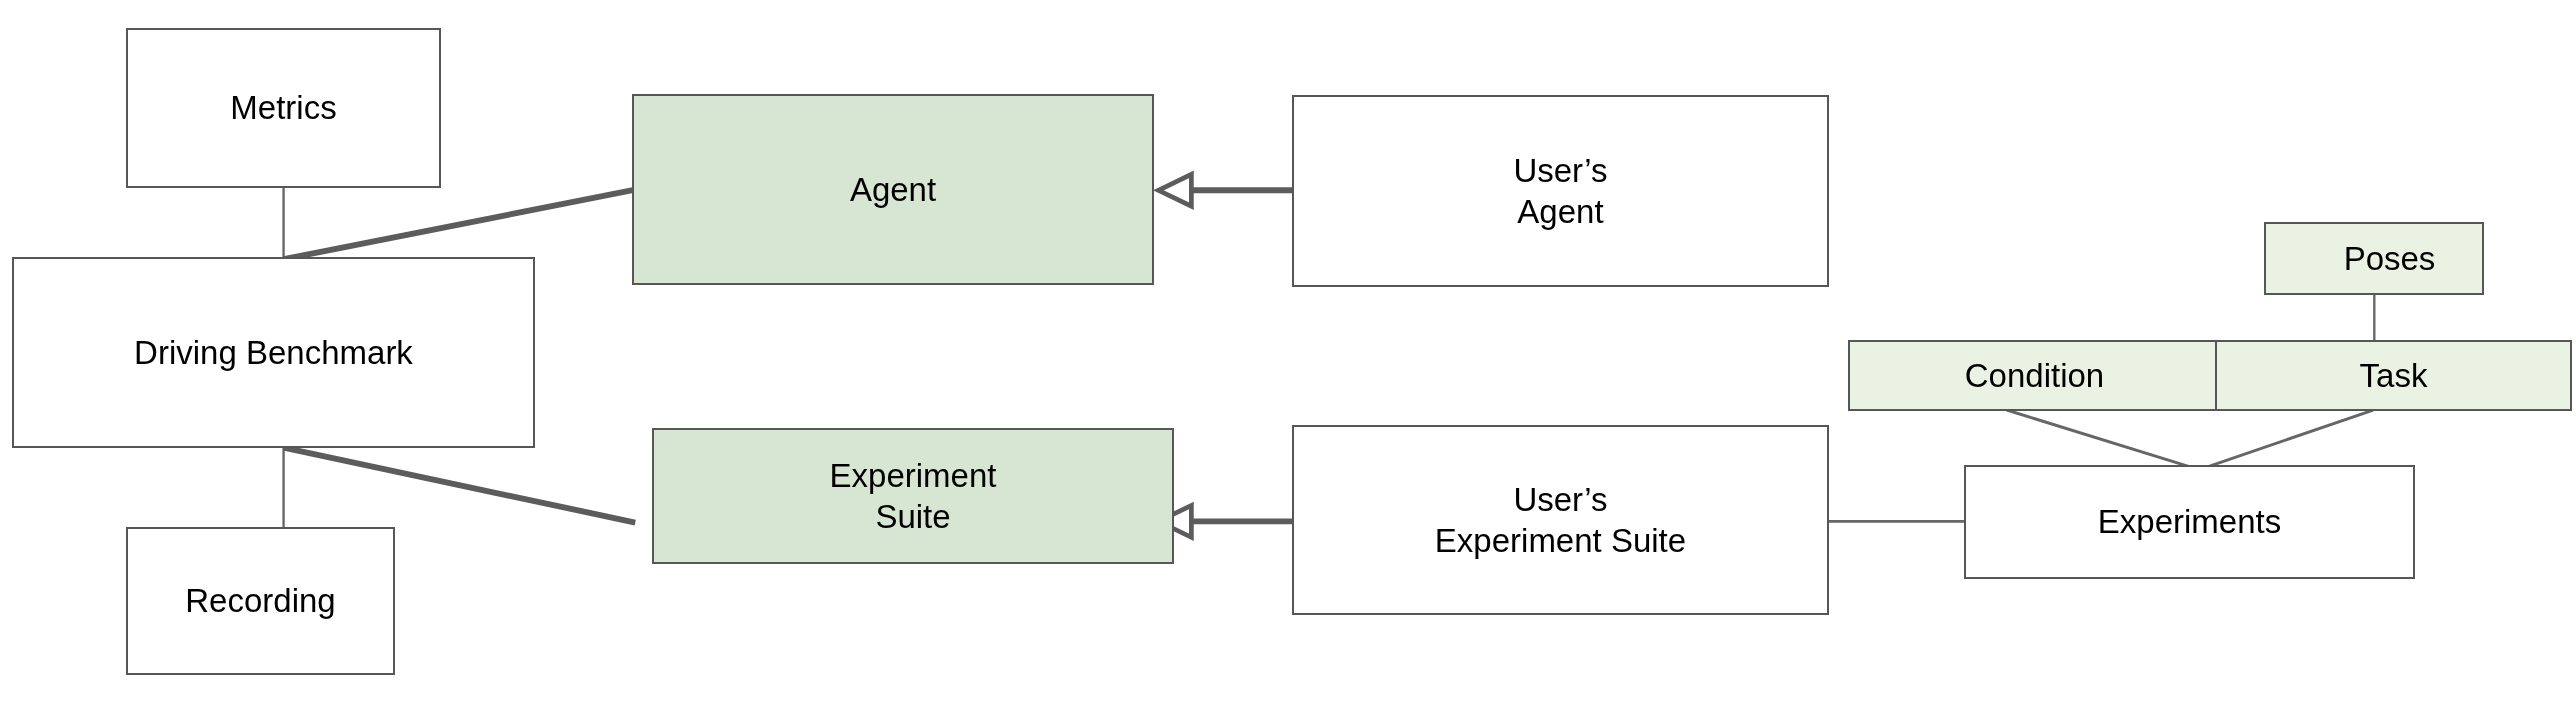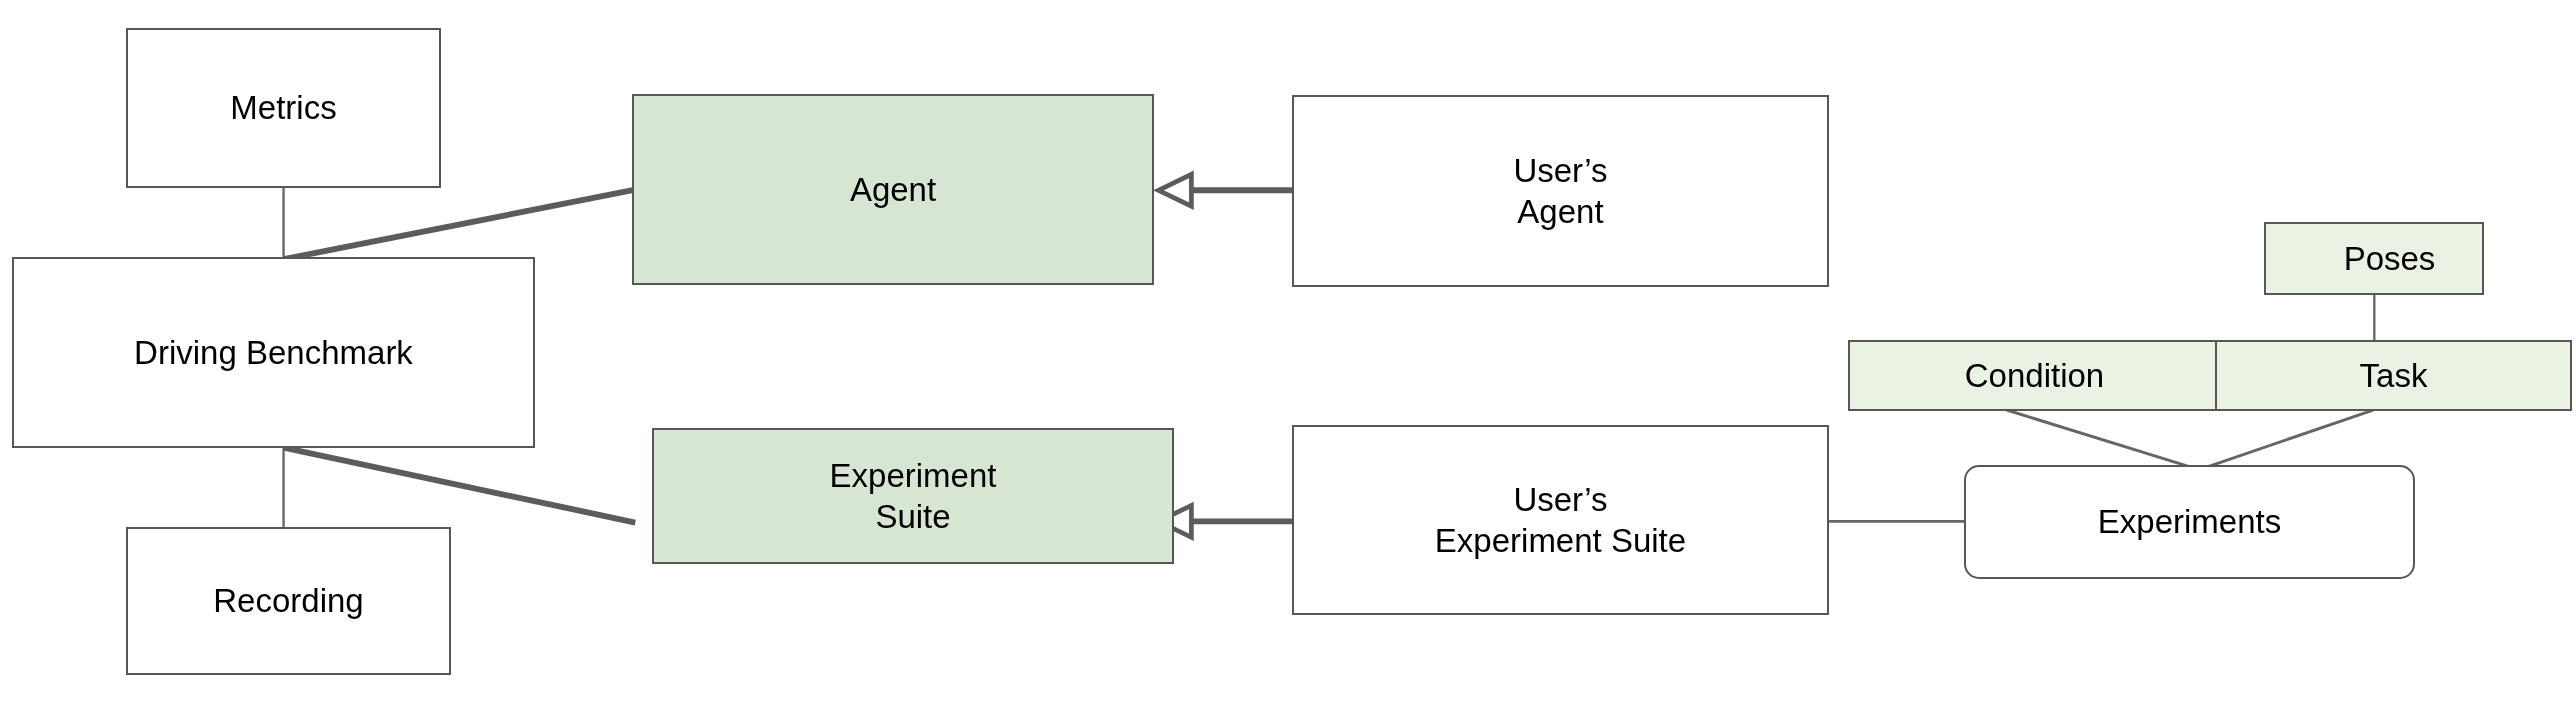--- a/index.html
+++ b/index.html
@@ -42,29 +42,29 @@
     line-height: 1.25;
     white-space: pre-line;
   }
   .node.green { background: var(--green-fill); }
   .node.pale  { background: var(--pale-green-fill); border-width: 2.4px; }
   .node.thin-border { border-width: 2.4px; }
 
   
   #n-metrics              { left: 126px;  top: 28px;  width: 315px; height: 160px; }
   #n-driving-benchmark    { left: 12px;   top: 257px; width: 523px; height: 191px; }
-  #n-recording            { left: 126px;  top: 527px; width: 325px; height: 148px; }
+  #n-recording            { left: 126px;  top: 527px; width: 269px; height: 148px; }
   #n-agent                { left: 632px; top: 94px; width: 522px; height: 191px; }
   #n-experiment-suite     { left: 632px; top: 428px; width: 522px; height: 136px; margin-left: 20px; }
   #n-users-agent          { left: 1292px; top: 95px; width: 537px; height: 192px; }
   #n-users-experiment-suite { left: 1292px; top: 425px; width: 537px; height: 190px; }
   #n-poses                { left: 2264px; top: 222px; width: 220px; height: 73px; padding-left: 31px; }
   #n-condition            { left: 1848px; top: 340px; width: 373px; height: 71px; }
   #n-task                 { left: 2215px; top: 340px; width: 357px; height: 71px; }
-  #n-experiments          { left: 1964px; top: 465px; width: 451px; height: 114px; border-radius: 15px; }
+  #n-experiments          { left: 1964px; top: 465px; width: 451px; height: 114px; }
 
   .wire-thin  { stroke: var(--thin-line);  stroke-width: 4px; }
   .wire-mid   { stroke: var(--thin-line);  stroke-width: 5px; }
   .wire-thick { stroke: var(--thick-line); stroke-width: 10px; }
   .arrow-head { fill: var(--white-fill); stroke: var(--thick-line); stroke-width: 8px; stroke-linejoin: miter; }
 </style>
 </head>
 <body>
 
 <div id="canvas">

